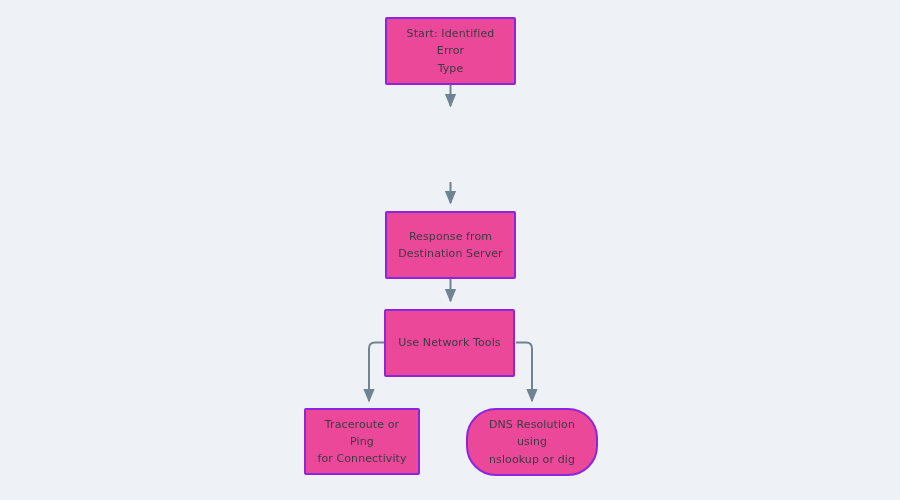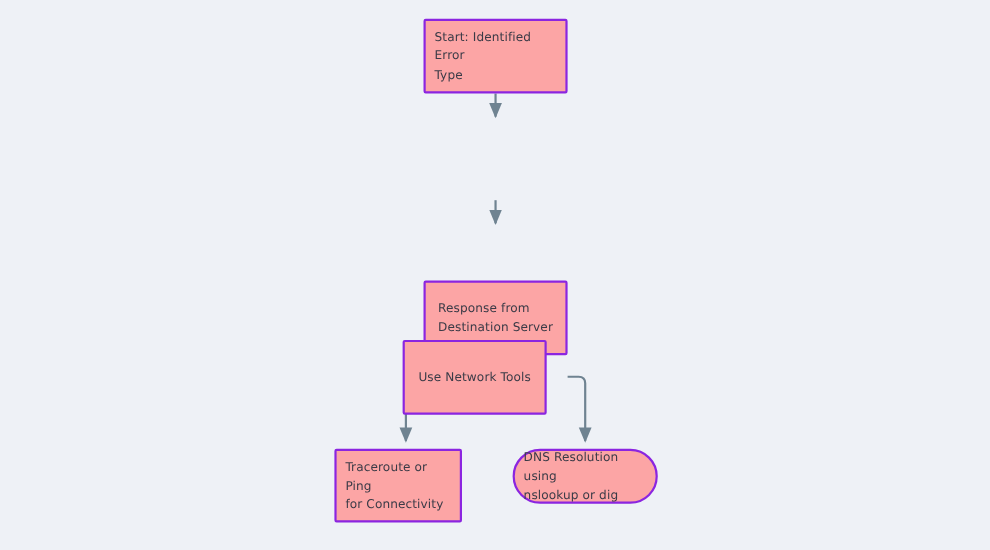--- a/index.html
+++ b/index.html
@@ -23,43 +23,44 @@
     position: absolute;
     left: 0;
     top: 0;
     width: 900px;
     height: 500px;
     pointer-events: none;
   }
   .node {
     position: absolute;
     box-sizing: border-box;
-    background: #fca5a5;
+    background: #ec4899;
     border: 2px solid #8b25e0;
     border-radius: 2px;
     display: flex;
     align-items: center;
     justify-content: center;
+    text-align: center;
     padding: 4px 8px;
   }
   .node-label {
     color: #3b3b47;
     font-size: 11px;
     line-height: 1.55;
     font-weight: 500;
     letter-spacing: 0.1px;
     white-space: pre-line;
   }
   
   #node-start        { left: 385px; top: 17px;  width: 131px; height: 68px; }
   #node-examine      { left: 385px; top: 114px; width: 131px; height: 68px; }
-  #node-response     { left: 385px; top: 211px; width: 131px; height: 68px; margin-top: 44px; }
-  #node-tools        { left: 366px; top: 309px; width: 131px; height: 68px; }
+  #node-response     { left: 385px; top: 211px; width: 131px; height: 68px; }
+  #node-tools        { left: 384px; top: 309px; width: 131px; height: 68px; }
   #node-traceroute   { left: 304px; top: 408px; width: 116px; height: 67px; }
-  #node-dns          { left: 466px; top: 408px; width: 132px; height: 50px; border-radius: 30px; }
+  #node-dns          { left: 466px; top: 408px; width: 132px; height: 68px; border-radius: 30px; }
 </style>
 </head>
 <body>
 
 <div id="flow-canvas">
 
   <svg id="edge-layer" viewBox="0 0 900 500" width="900" height="500" aria-hidden="true">
     <defs>
       <marker id="arrowhead" markerWidth="10" markerHeight="10" refX="6.2" refY="3.2" orient="auto" markerUnits="strokeWidth">
         <path d="M0,0.3 L7,3.2 L0,6.1 z" fill="#6f8391"></path>

